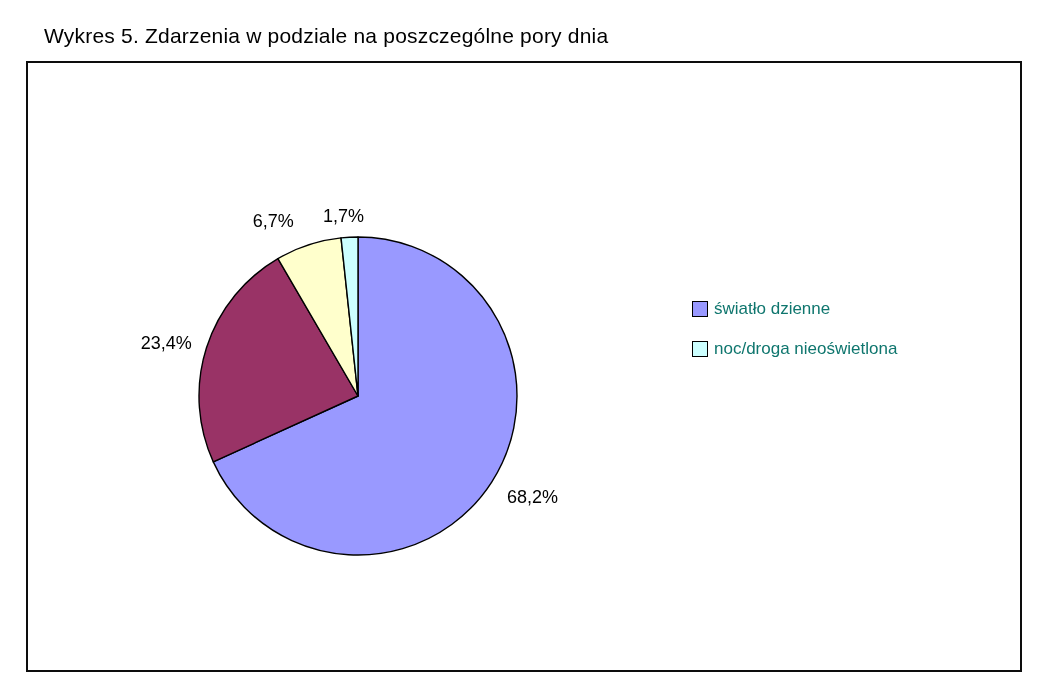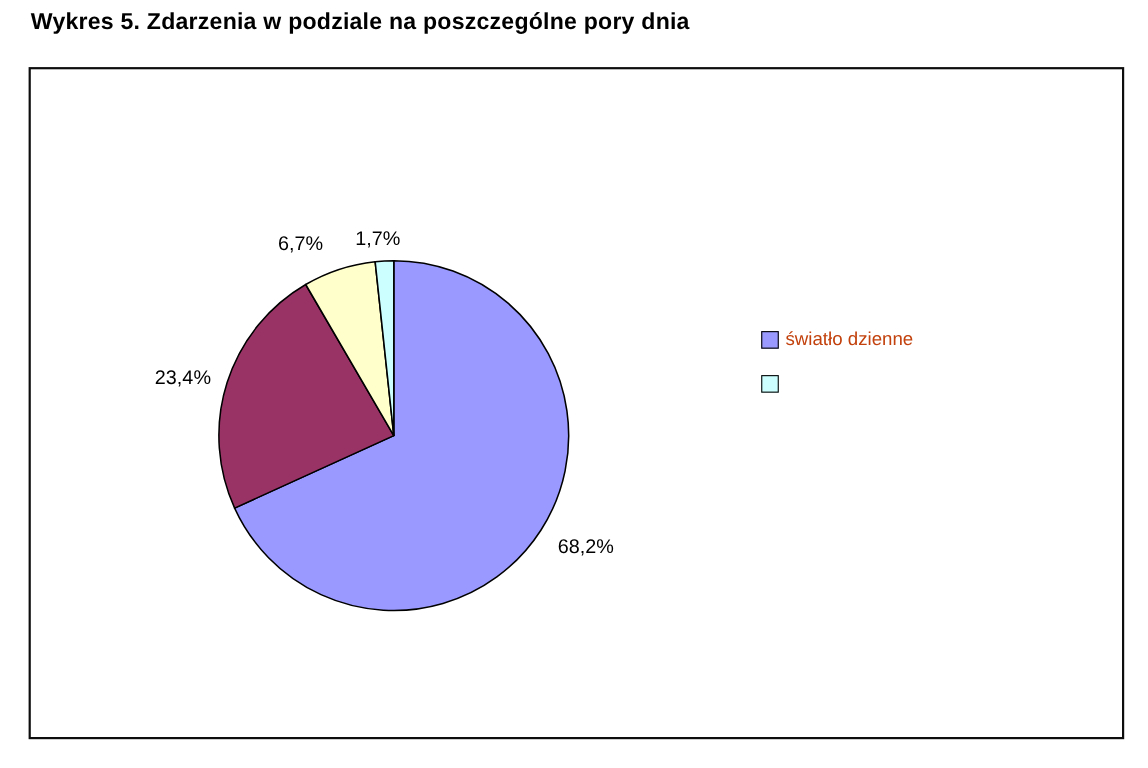--- a/index.html
+++ b/index.html
@@ -12,23 +12,23 @@
     position: relative;
     width: 1044px;
     height: 698px;
     background: #ffffff;
     overflow: hidden;
   }
   .chart-title {
     position: absolute;
     left: 28px;
     top: 8px;
-    margin: 0;
+    margin: 16px;
     font-size: 21px;
-    font-weight: bold;
+    font-weight: normal;
     color: #000000;
     letter-spacing: 0.2px;
     white-space: nowrap;
   }
   .chart-frame {
     position: absolute;
     left: 26px;
     top: 61px;
     width: 996px;
     height: 611px;
@@ -59,21 +59,21 @@
   .legend-swatch {
     display: inline-block;
     width: 14px;
     height: 14px;
     border: 1px solid #000000;
     margin-right: 6px;
     flex: 0 0 auto;
   }
   .legend-label {
     font-size: 17px;
-    color: #c2410c;
+    color: #0f766e;
     white-space: nowrap;
   }
 </style>
 </head>
 <body>
 
 <div class="page">
 
   <h1 class="chart-title">Wykres 5. Zdarzenia w podziale na poszczególne pory dnia</h1>
 
@@ -90,17 +90,18 @@
         <text x="315.4" y="153.3" text-anchor="middle" dominant-baseline="central">1,7%</text>
       </svg>
 
     <div class="legend">
       <div class="legend-item">
         <span class="legend-swatch" style="background-color: rgb(153, 153, 255);"></span>
         <span class="legend-label">światło dzienne</span>
       </div>
       <div class="legend-item">
         <span class="legend-swatch" style="background-color: rgb(204, 255, 255);"></span>
+        <span class="legend-label">noc/droga nieoświetlona</span>
       </div>
     </div>
 
   </div>
 </div>
 
 </body></html>

